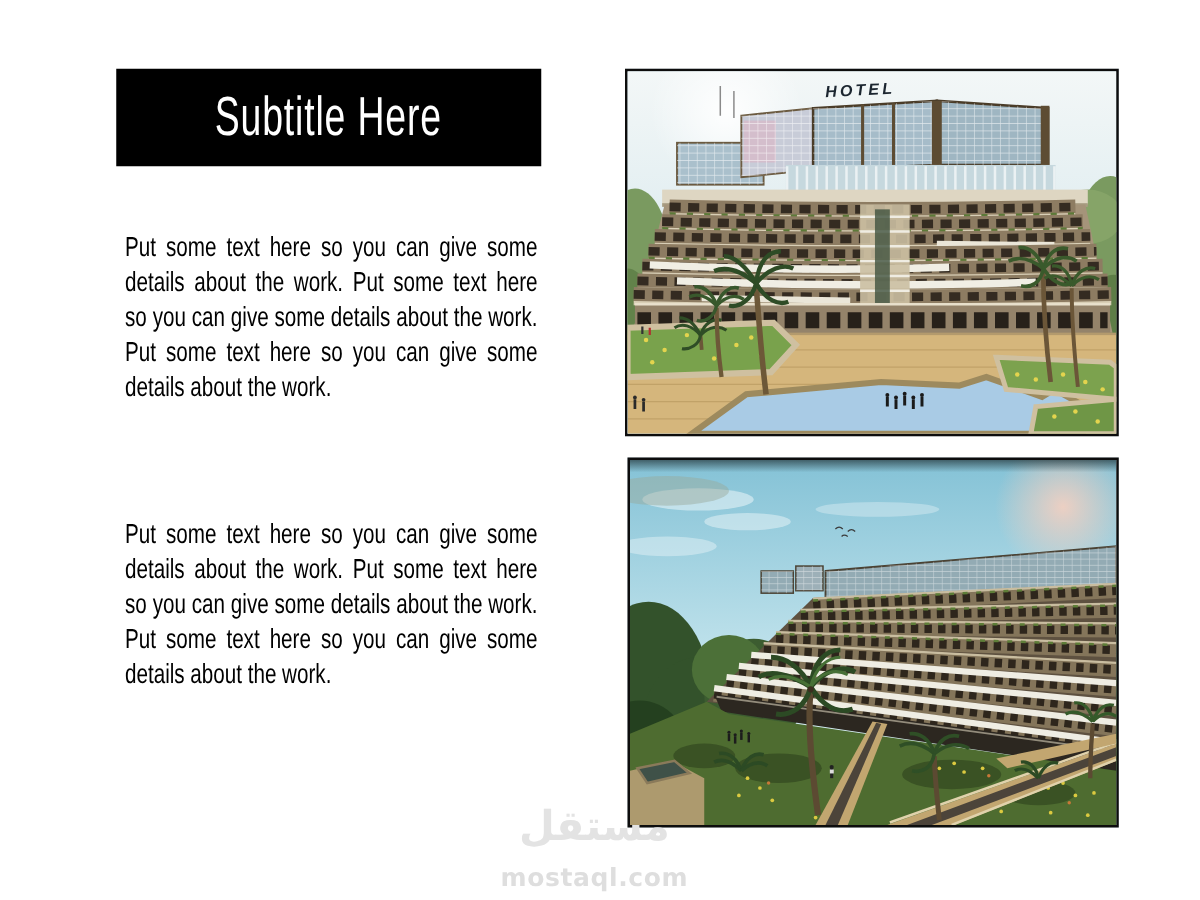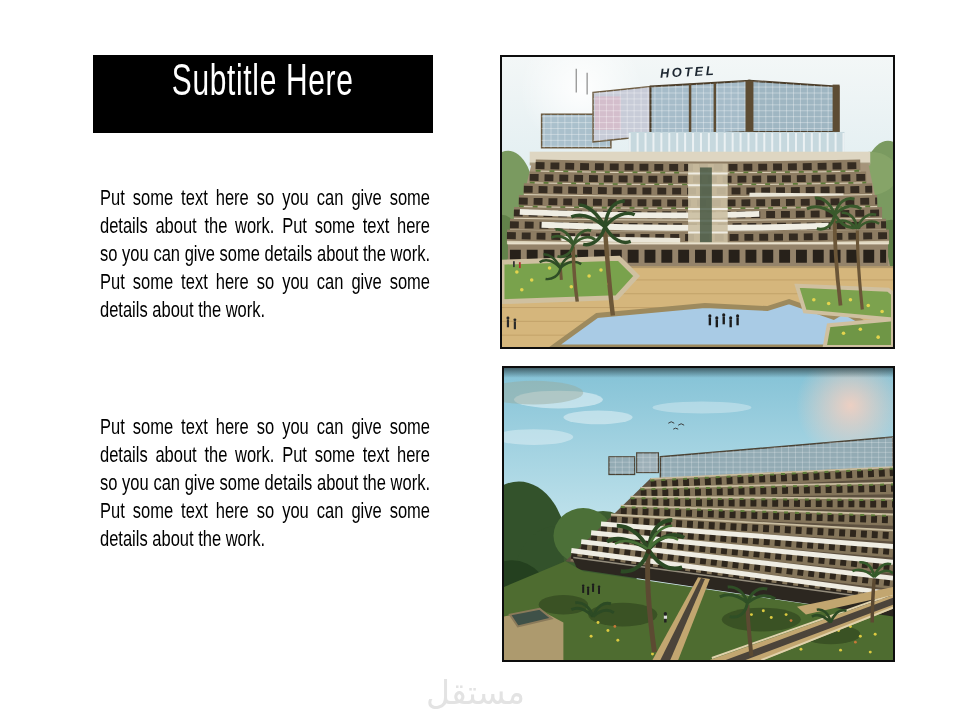--- a/index.html
+++ b/index.html
@@ -1,34 +1,34 @@
 <!DOCTYPE html>
 <html><head>
 <meta charset="utf-8">
 <style>
   html,body{margin:0;padding:0;background:#ffffff;}
   .slide{position:relative;width:960px;height:720px;background:#ffffff;overflow:hidden;
          font-family:"Liberation Sans",sans-serif;}
   .subtitle-box{position:absolute;left:93px;top:55px;width:340px;height:78px;background:#000000;
-                display:flex;align-items:flex-start;justify-content:center;}
+                display:flex;align-items:center;justify-content:center;}
   .subtitle-box span{color:#ffffff;font-size:44px;white-space:nowrap;letter-spacing:1px;
                      transform:scaleX(.68);}
   .body-text{position:absolute;left:100px;width:440px;margin:0;color:#000000;
              font-size:22px;line-height:28px;text-align:justify;
              transform:scaleX(.75);transform-origin:left top;}
   .p1{top:184px;}
   .p2{top:413px;}
   .photo{position:absolute;margin:0;padding:0;border:2px solid #0d0d0d;box-sizing:border-box;
          background:#cfe0e6;}
   .photo svg{display:block;width:100%;height:100%;}
   .photo-top{left:500px;top:55px;width:395px;height:294px;}
   .photo-bottom{left:502px;top:366px;width:393px;height:296px;}
   .watermark{position:absolute;left:378px;top:644px;width:195px;text-align:center;
              font-family:"DejaVu Sans",sans-serif;}
-  .wm-ar{font-size:33px;font-weight:normal;line-height:1.05;color:#e3e3e3;margin-top:32px;}
+  .wm-ar{font-size:33px;font-weight:bold;line-height:1.05;color:#e3e3e3;}
   .wm-en{font-size:20px;font-weight:bold;letter-spacing:.5px;color:#dedede;margin-top:11px;}
 </style>
 </head>
 <body>
 
 <div class="slide">
 
   <div class="subtitle-box">
     <span>Subtitle Here</span>
   </div>

